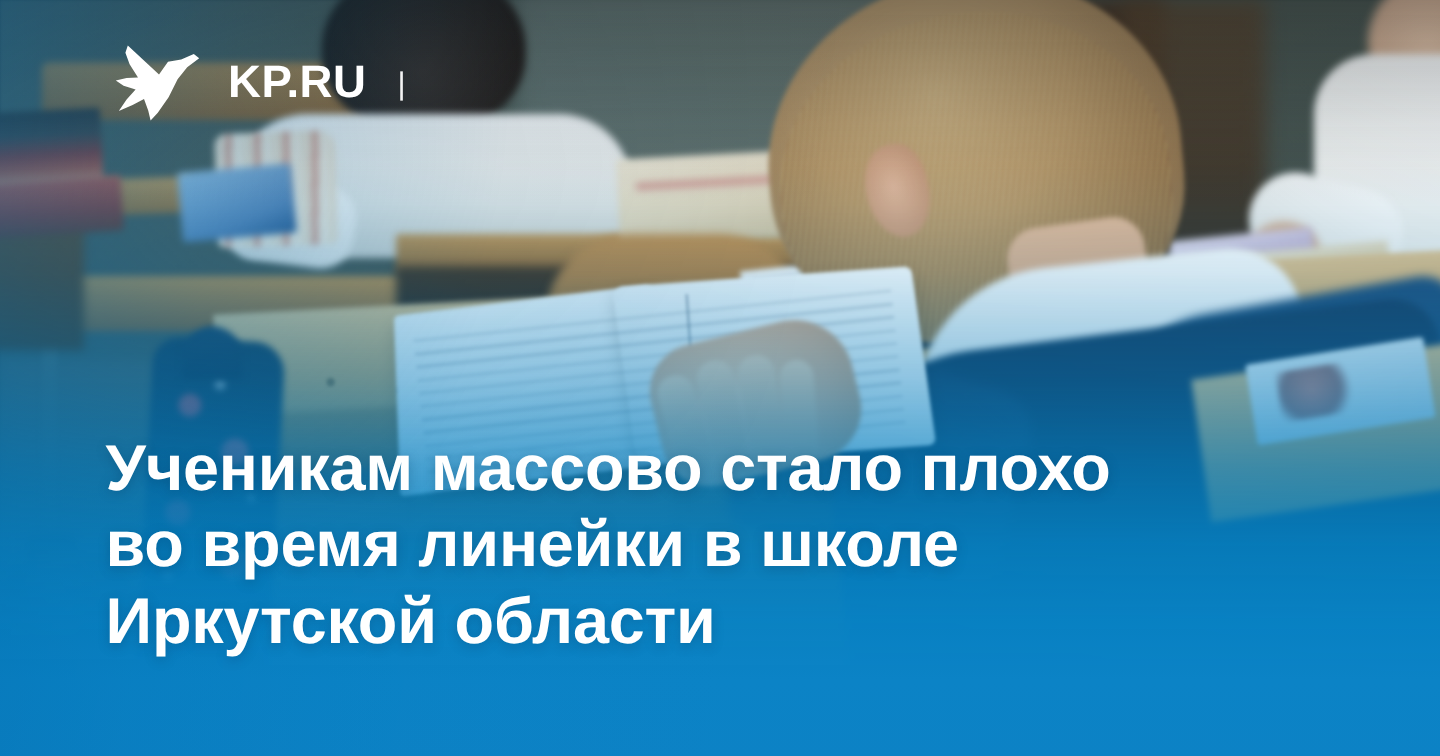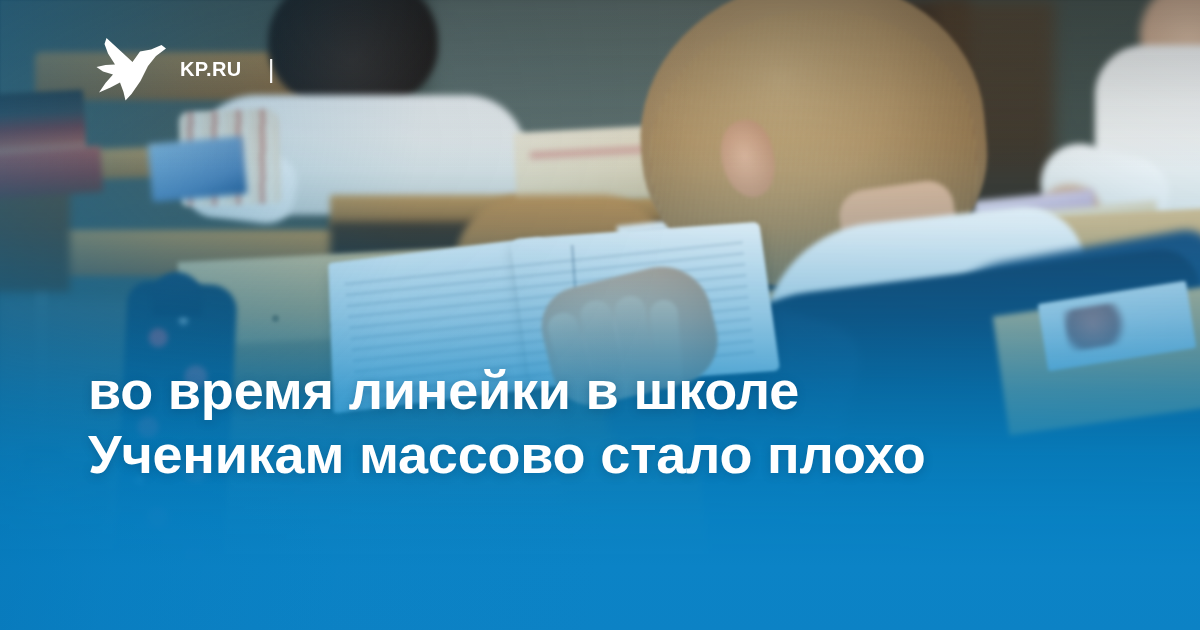--- a/index.html
+++ b/index.html
@@ -394,22 +394,22 @@
   }
 
   
   .header{
     position:absolute;left:96px;top:36px;
     display:flex;align-items:center;gap:0;
     z-index:5;
   }
   .logo-bird{width:72px;height:66px;display:block;}
   .brand{
-    margin-left:12px;
-    color:#fff;font-size:20px;font-weight:700;letter-spacing:.4px;
+    margin-left:22px;
+    color:#fff;font-size:38px;font-weight:700;letter-spacing:.4px;
     white-space:nowrap;
   }
   .sep{
     margin:0 22px 0 26px;color:#fff;font-size:26px;font-weight:400;opacity:.95;
   }
   .section{
     color:#fff;font-size:29px;font-weight:700;letter-spacing:.2px;white-space:nowrap;
   }
 
   
@@ -522,17 +522,18 @@
       <path fill="#ffffff" d="M10.5 2.0 L36.5 26.0 L44.0 15.5 L55.0 13.5 L65.5 9.0 L70.0 12.5
         L60.0 20.0 L52.0 30.0 L44.5 45.0 L35.5 58.0 L29.5 64.5 L27.5 56.0 L24.0 46.5
         L14.5 51.5 L3.0 56.5 L9.5 47.0 L17.0 38.5 L7.0 35.5 L0.5 31.0 L9.5 29.0
         L19.0 28.5 L12.0 17.5 L8.5 8.0 Z"></path>
     </svg>
     <span class="brand">KP.RU</span>
     <span class="sep">|</span>
   </div>
 
   <div class="headline">
+    <span class="ln">Ученикам массово стало плохо</span>
     <span class="ln">во время линейки в школе</span>
-    <span class="ln">Ученикам массово стало плохо</span>
+    <span class="ln">Иркутской области</span>
   </div>
 
 </div>
 
 </body></html>

